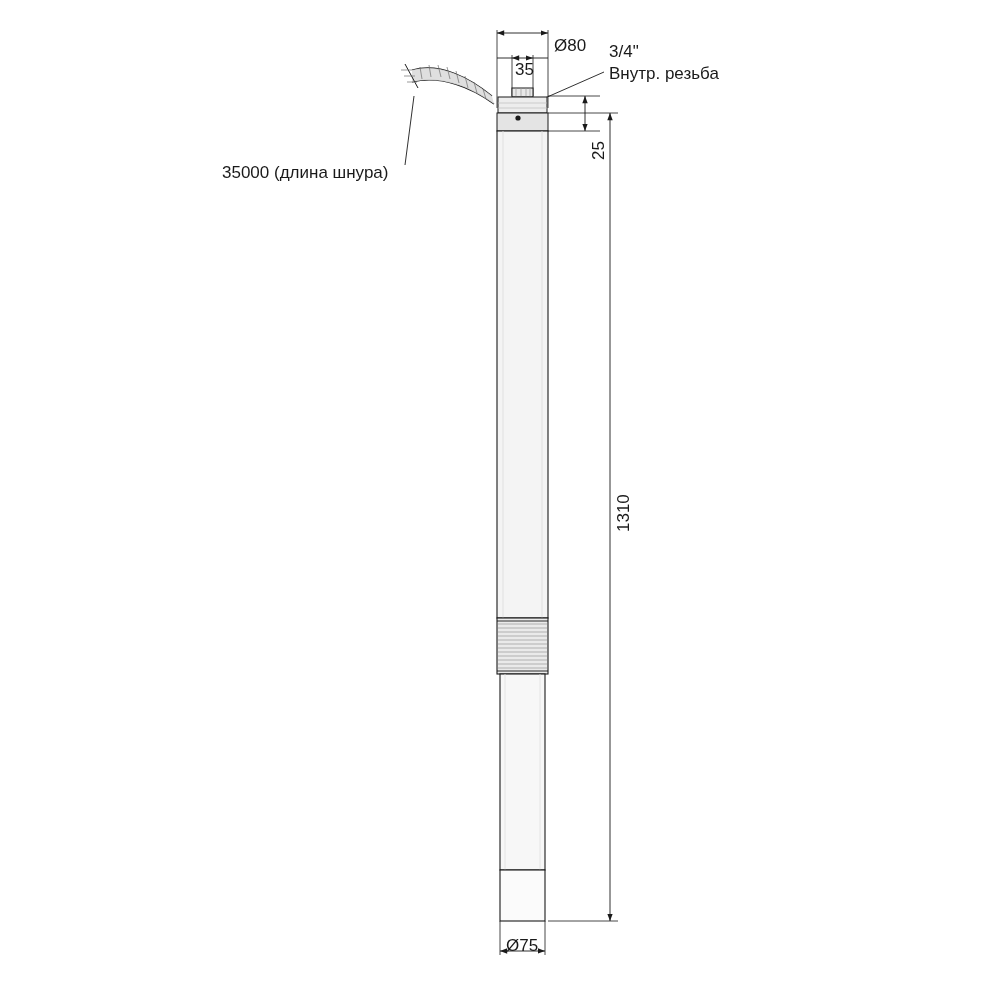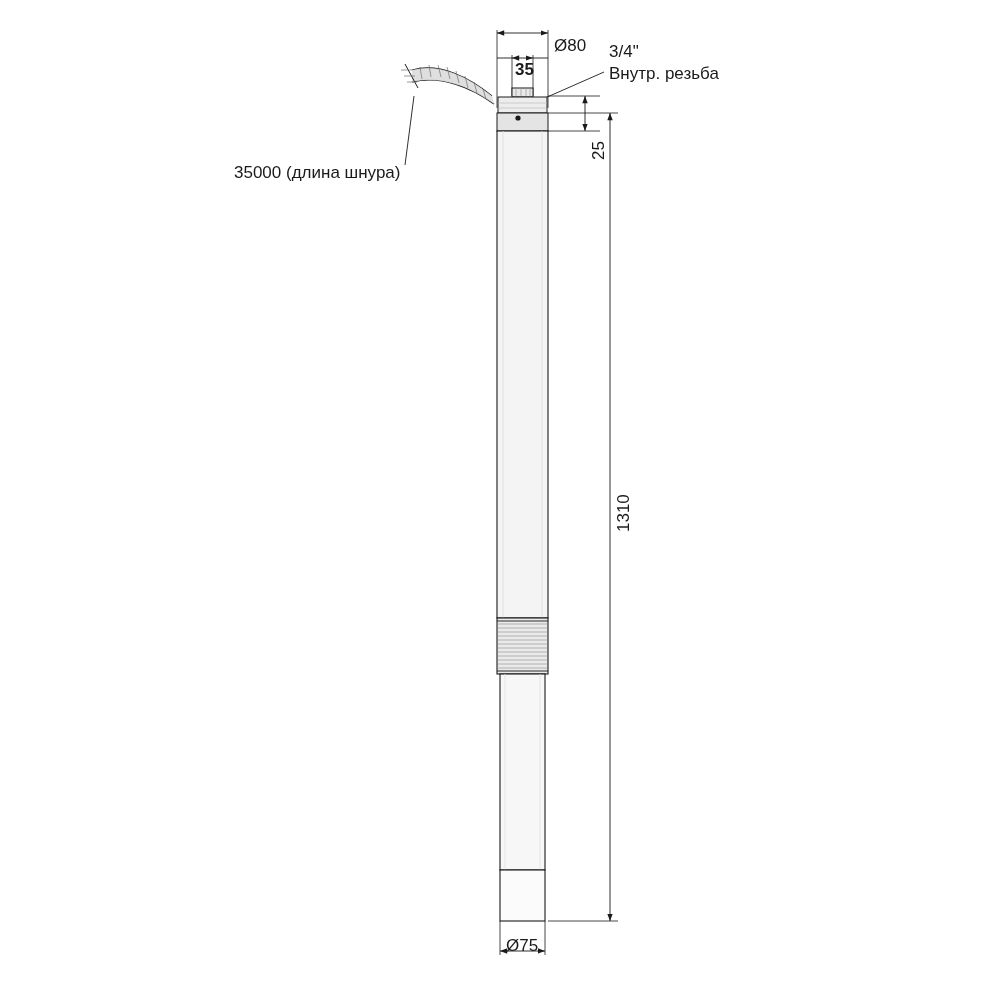--- a/index.html
+++ b/index.html
@@ -27,24 +27,24 @@
     width: 1000px;
     height: 1000px;
   }
   .lbl {
     position: absolute;
     font-family: "Liberation Sans", sans-serif;
     white-space: nowrap;
     color: #1a1a1a;
   }
   .lbl-d80   { left: 506px; top: 36px;  font-size: 17px; margin-left: 48px; }
-  .lbl-35    { left: 515px; top: 60px;  font-size: 17px; font-weight: bold; }
+  .lbl-35    { left: 515px; top: 60px;  font-size: 17px; }
   .lbl-thread{ left: 609px; top: 42px;  font-size: 17px; }
   .lbl-inner { left: 609px; top: 64px;  font-size: 17px; }
-  .lbl-cord  { left: 234px; top: 163px; font-size: 17px; }
+  .lbl-cord  { left: 222px; top: 163px; font-size: 17px; }
   .lbl-d75   { left: 506px; top: 936px; font-size: 17px; text-align: center; }
   .lbl-vert {
     transform-origin: 0 0;
     transform: rotate(-90deg);
   }
   .lbl-25    { left: 589px; top: 160px; font-size: 17px; }
   .lbl-1310  { left: 614px; top: 532px; font-size: 17px; }
 </style>
 </head>
 <body>

